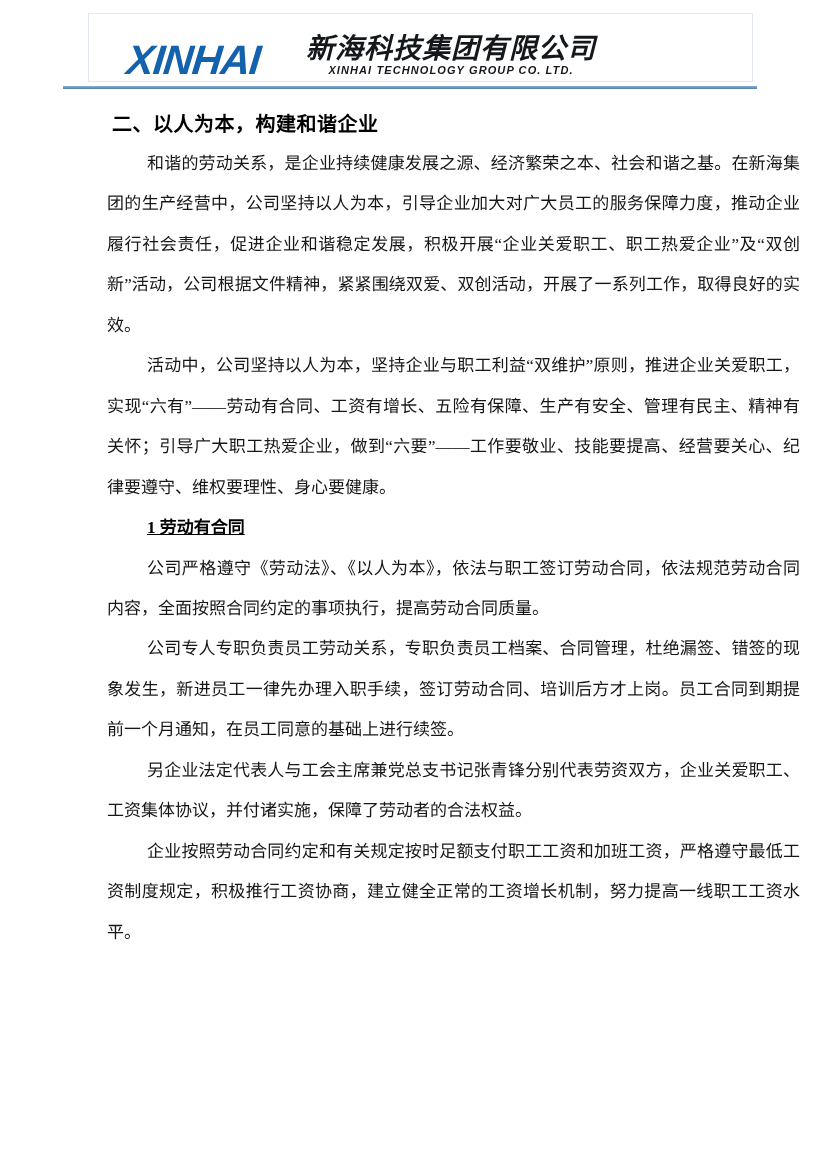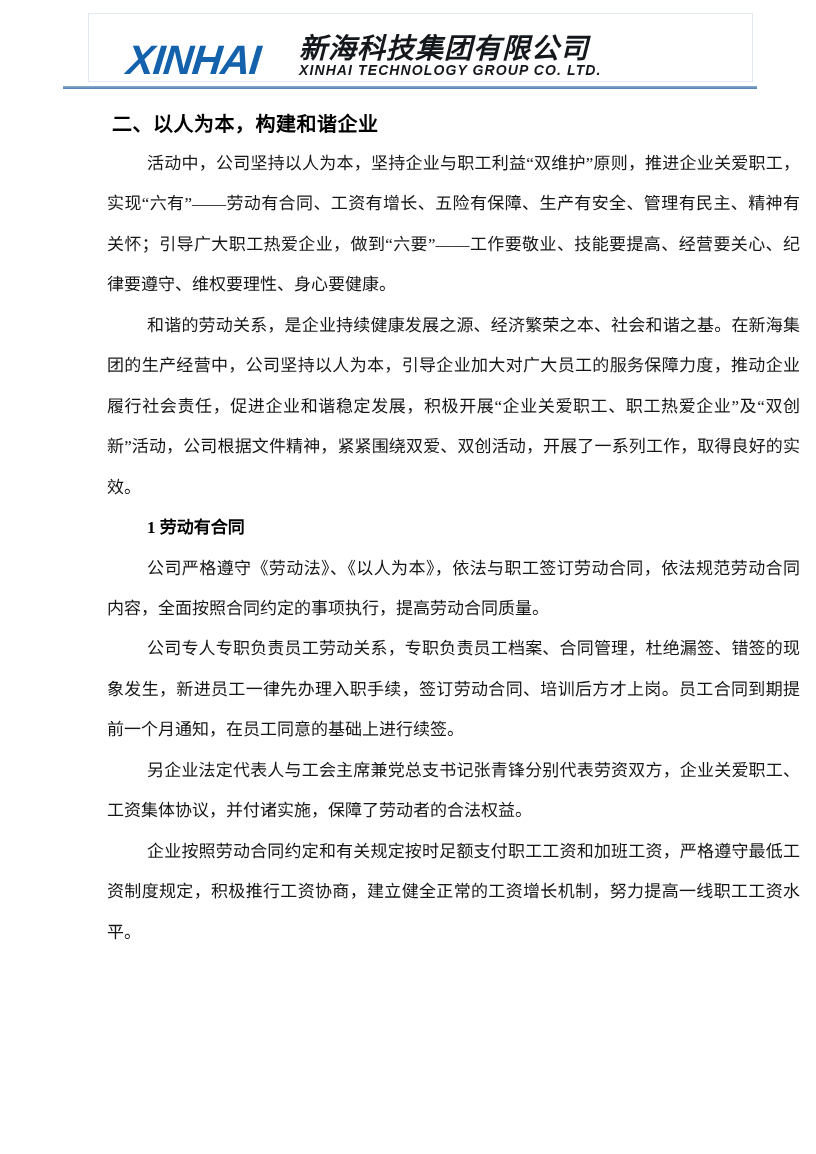--- a/index.html
+++ b/index.html
@@ -42,37 +42,38 @@
     font-size: 41px;
     line-height: 40px;
     font-weight: bold;
     font-style: italic;
     letter-spacing: -1px;
     transform: skewX(-6deg);
     white-space: nowrap;
   }
   .logo-names {
     position: absolute;
-    left: 210px;
+    left: 217px;
     bottom: 3px;
     font-family: "Liberation Sans", "DejaVu Sans", sans-serif;
     font-style: italic;
     font-weight: bold;
     white-space: nowrap;
+    text-align: center;
   }
   .logo-cn {
     display: block;
     font-size: 28px;
     line-height: 28px;
     letter-spacing: 1px;
     color: #14181c;
   }
   .logo-en {
     display: block;
-    font-size: 14px;
+    font-size: 11px;
     line-height: 15px;
     letter-spacing: 1.1px;
     color: #14181c;
   }
   .header-rule {
     position: absolute;
     left: 63px;
     top: 86px;
     width: 694px;
     height: 3px;
@@ -105,20 +106,21 @@
     text-indent: 40px;
     color: #161616;
   }
   .sub-heading {
     margin: 0;
     font-size: 17px;
     font-weight: bold;
     line-height: 40.45px;
     text-indent: 40px;
     color: #000000;
+    text-decoration: underline;
   }
 </style>
 </head>
 <body>
 
 <div class="page">
 
   <header class="letterhead">
     <div class="logo-image">
       <span class="logo-wordmark" style="color: rgb(20, 97, 172);">XINHAI</span>
@@ -126,22 +128,22 @@
         <span class="logo-cn">新海科技集团有限公司</span>
         <span class="logo-en">XINHAI TECHNOLOGY GROUP CO. LTD.</span>
       </div>
     </div>
     <div class="header-rule"></div>
   </header>
 
   <main class="doc-body">
     <h1 class="doc-title">二、以人为本，构建和谐企业</h1>
 
+    <p class="para">和谐的劳动关系，是企业持续健康发展之源、经济繁荣之本、社会和谐之基。在新海集团的生产经营中，公司坚持以人为本，引导企业加大对广大员工的服务保障力度，推动企业履行社会责任，促进企业和谐稳定发展，积极开展“企业关爱职工、职工热爱企业”及“双创新”活动，公司根据文件精神，紧紧围绕双爱、双创活动，开展了一系列工作，取得良好的实效。</p>
     <p class="para">活动中，公司坚持以人为本，坚持企业与职工利益“双维护”原则，推进企业关爱职工，实现“六有”——劳动有合同、工资有增长、五险有保障、生产有安全、管理有民主、精神有关怀；引导广大职工热爱企业，做到“六要”——工作要敬业、技能要提高、经营要关心、纪律要遵守、维权要理性、身心要健康。</p>
-    <p class="para">和谐的劳动关系，是企业持续健康发展之源、经济繁荣之本、社会和谐之基。在新海集团的生产经营中，公司坚持以人为本，引导企业加大对广大员工的服务保障力度，推动企业履行社会责任，促进企业和谐稳定发展，积极开展“企业关爱职工、职工热爱企业”及“双创新”活动，公司根据文件精神，紧紧围绕双爱、双创活动，开展了一系列工作，取得良好的实效。</p>
     <h2 class="sub-heading">1 劳动有合同</h2>
     <p class="para">公司严格遵守《劳动法》、《以人为本》，依法与职工签订劳动合同，依法规范劳动合同内容，全面按照合同约定的事项执行，提高劳动合同质量。</p>
     <p class="para">公司专人专职负责员工劳动关系，专职负责员工档案、合同管理，杜绝漏签、错签的现象发生，新进员工一律先办理入职手续，签订劳动合同、培训后方才上岗。员工合同到期提前一个月通知，在员工同意的基础上进行续签。</p>
     <p class="para">另企业法定代表人与工会主席兼党总支书记张青锋分别代表劳资双方，企业关爱职工、工资集体协议，并付诸实施，保障了劳动者的合法权益。</p>
     <p class="para">企业按照劳动合同约定和有关规定按时足额支付职工工资和加班工资，严格遵守最低工资制度规定，积极推行工资协商，建立健全正常的工资增长机制，努力提高一线职工工资水平。</p>
   </main>
 
 </div>
 
 </body></html>

